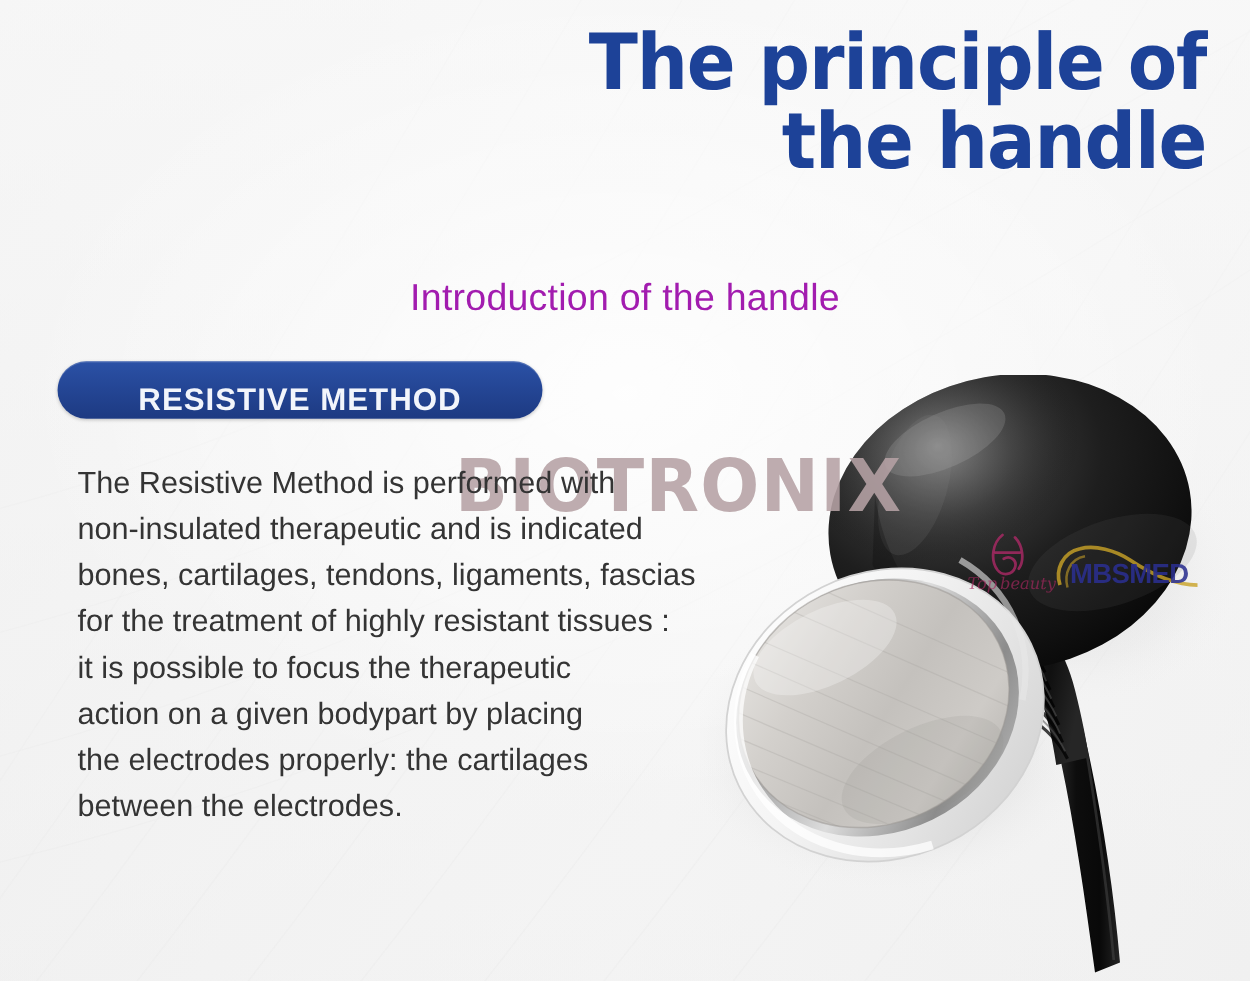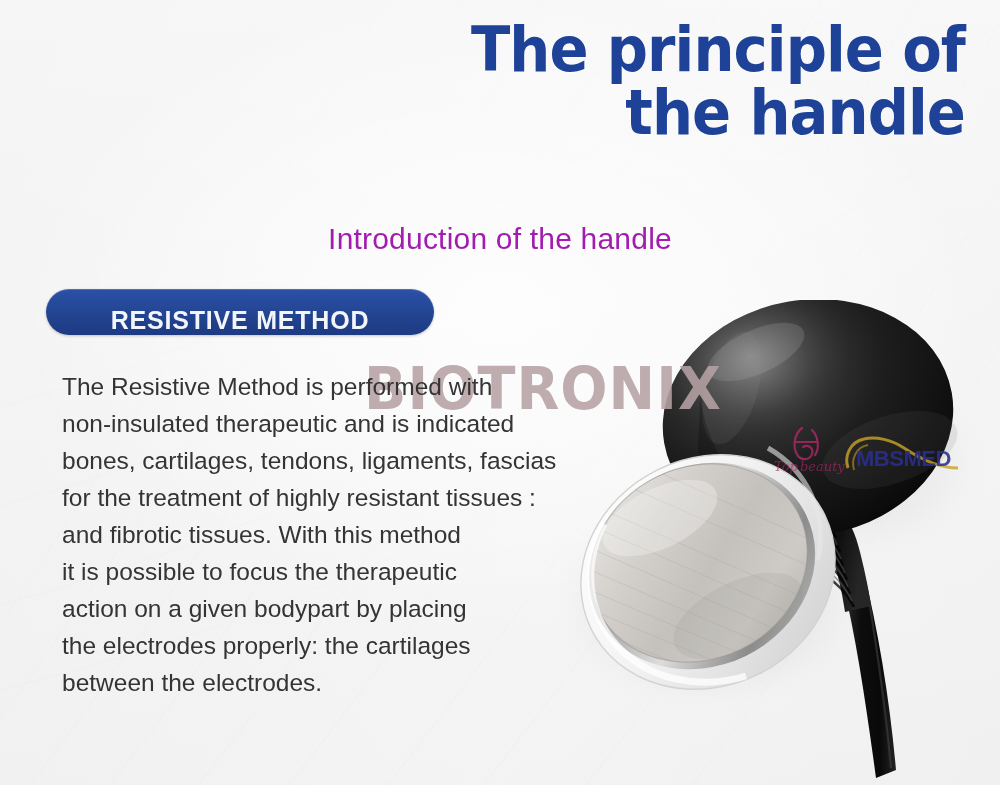--- a/index.html
+++ b/index.html
@@ -355,20 +355,19 @@
       <path d="M 12 36 C 9 25 14 13 26 11" fill="none" stroke="#c9a227" stroke-opacity=".6" stroke-width="2"></path>
       <text x="14" y="32" font-family="Liberation Sans, sans-serif" font-weight="700" font-size="22" fill="#2a2f8f" fill-opacity=".92" letter-spacing="-0.5">MBSMED</text>
     </svg>
   </div>
 
   <div class="body-copy">
     <span class="ln">The Resistive Method is performed with</span>
     <span class="ln">non-insulated therapeutic and is indicated</span>
     <span class="ln">bones, cartilages, tendons, ligaments, fascias</span>
     <span class="ln">for the treatment of highly resistant tissues :</span>
-    <span class="ln">and fibrotic tissues. With this method</span>
     <span class="ln">it is possible to focus the therapeutic</span>
     <span class="ln">action on a given bodypart by placing</span>
     <span class="ln">the electrodes properly: the cartilages</span>
     <span class="ln">between the electrodes.</span>
   </div>
 
 </div>
 
 </body></html>

